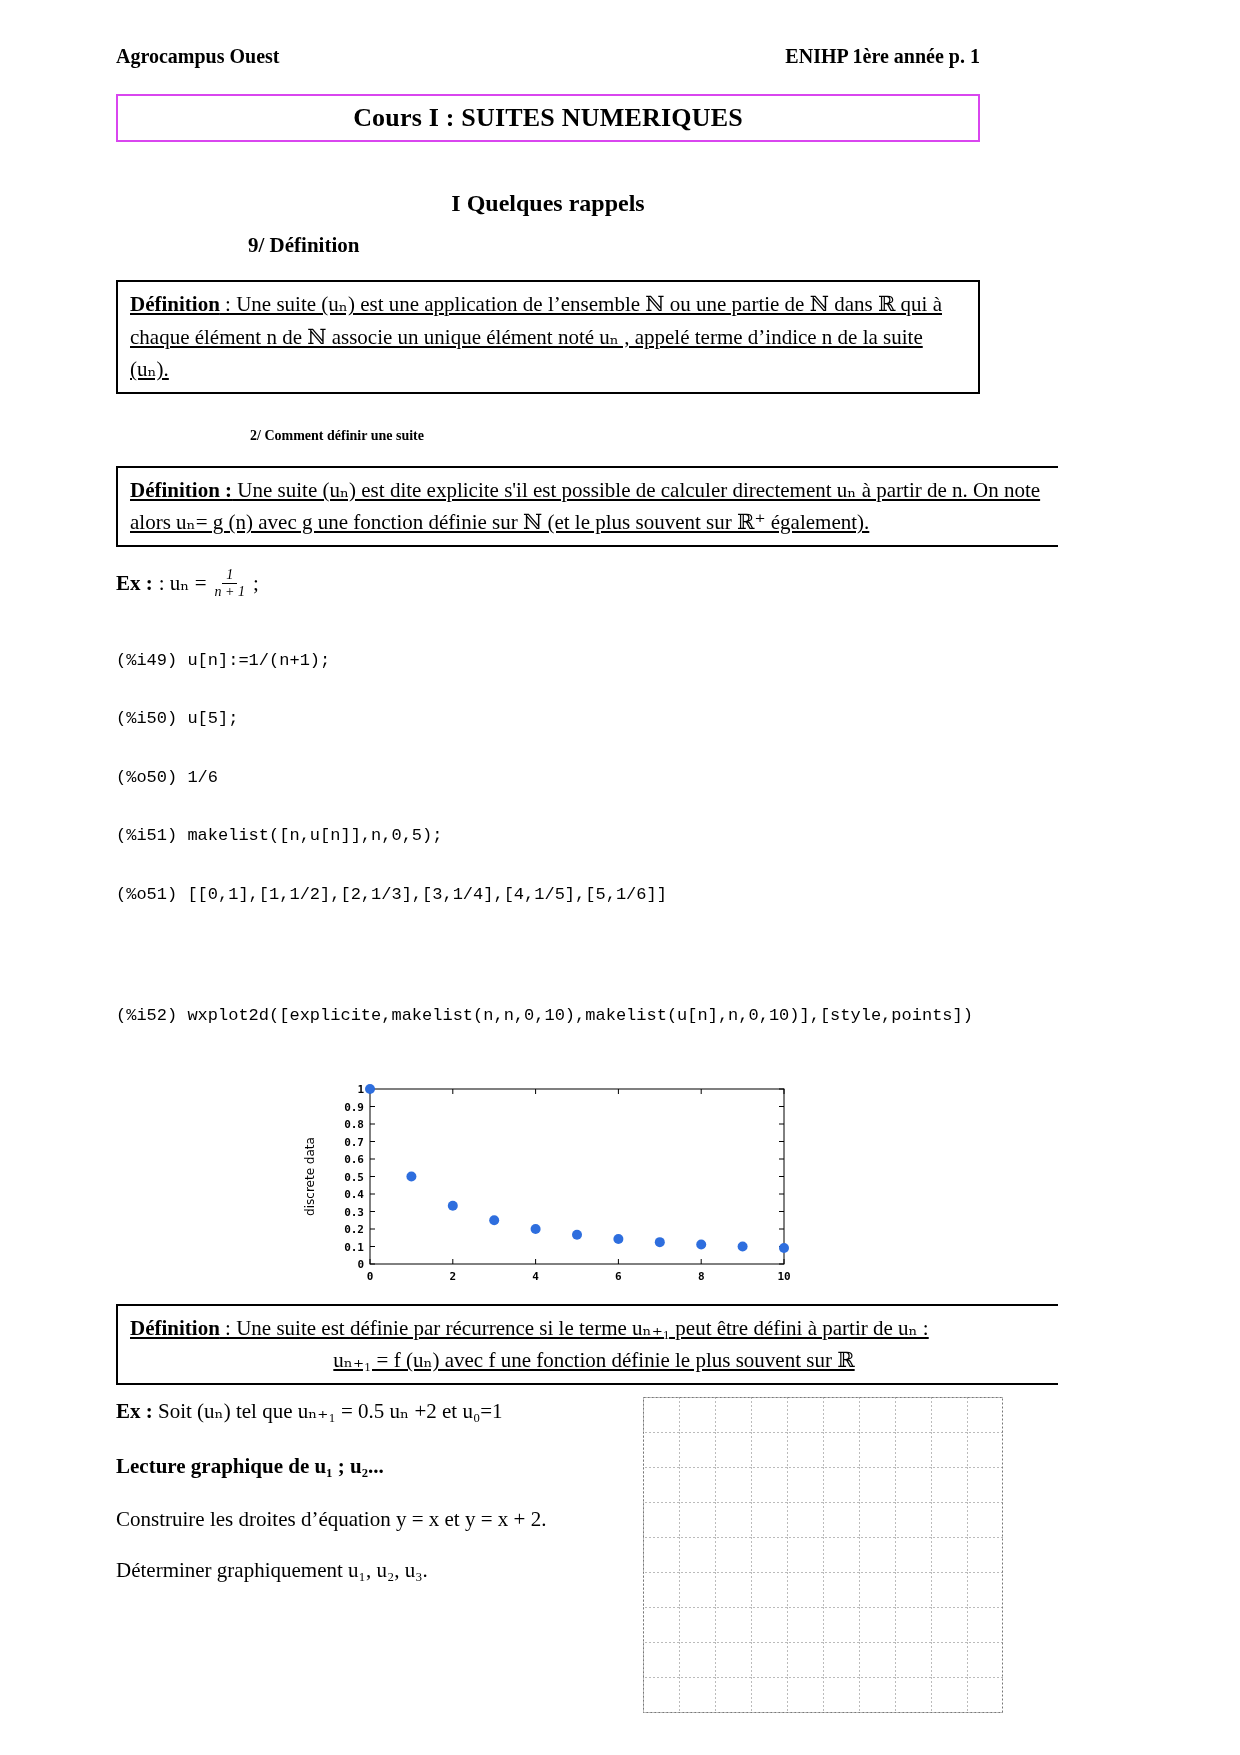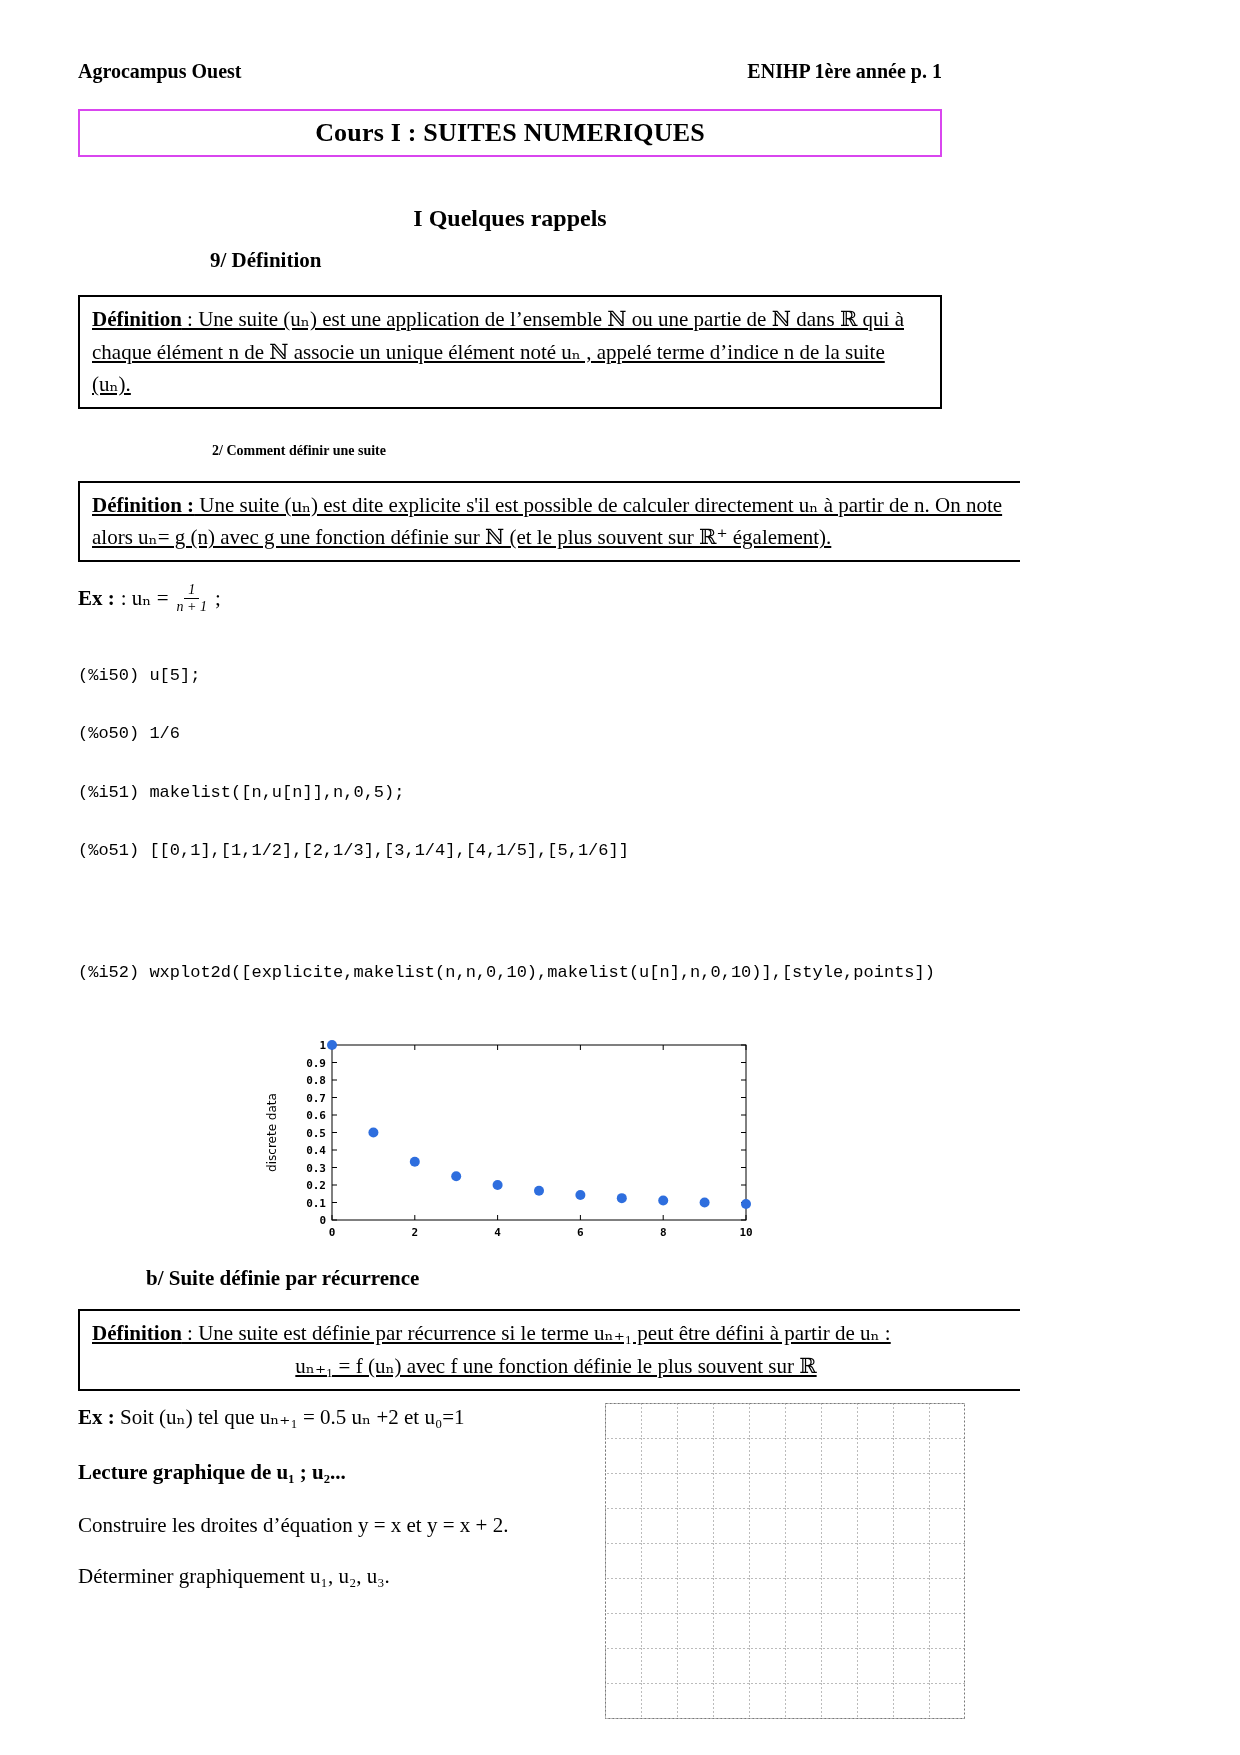--- a/index.html
+++ b/index.html
@@ -1,20 +1,20 @@
 <!DOCTYPE html>
 <html><head>
 <meta charset="utf-8">
 <style>
   * { margin:0; padding:0; box-sizing:border-box; }
   html,body { background:#fff; }
   .page{
     width:1020px; height:1755px; background:#fff; color:#000;
     font-family:"Liberation Serif","DejaVu Serif",serif;
-    padding:60px 78px 0 78px; position:relative; overflow:hidden;
+    padding:45px 78px 0 78px; position:relative; overflow:hidden;margin-left:38px;
   }
   .doc-header{ display:flex; justify-content:space-between; font-weight:bold; font-size:20px; }
   .title-box{
     border:2px solid #d946ef; margin-top:26px; padding:7px 0; text-align:center;
   }
   .title-box h1{ font-size:26px; font-weight:bold; letter-spacing:0.2px; }
   .h-center{ text-align:center; font-size:24px; font-weight:bold; margin-top:48px; }
   .h-sub1{ font-size:21px; font-weight:bold; margin-top:16px; margin-left:132px; }
   .h-sub2{ font-size:14px; font-weight:bold; margin-top:34px; margin-left:134px; }
   .h-sub3{ font-size:21px; font-weight:bold; margin-top:24px; margin-left:68px; }
@@ -81,20 +81,21 @@
     <b>Ex : </b>
       <span>: uₙ = </span>
       <span class="frac">
         <span class="num">1</span>
         <span class="den">n + 1</span>
       </span>
       <span> ;</span>
   </div>
 
   <div class="code-block">
+    <div class="code-line">(%i49) u[n]:=1/(n+1);</div>
     <div class="code-line">(%i50) u[5];</div>
     <div class="code-line">(%o50) 1/6</div>
     <div class="code-line">(%i51) makelist([n,u[n]],n,0,5);</div>
     <div class="code-line">(%o51) [[0,1],[1,1/2],[2,1/3],[3,1/4],[4,1/5],[5,1/6]]</div>
   </div>
 
   <div class="code-block second">
     <div class="code-line">(%i52) wxplot2d([explicite,makelist(n,n,0,10),makelist(u[n],n,0,10)],[style,points])</div>
   </div>
 
@@ -160,21 +161,20 @@
         <circle cx="277" cy="153.775" r="5" fill="#2e6ede"></circle>
         <circle cx="318.4" cy="157.975" r="5" fill="#2e6ede"></circle>
         <circle cx="359.79999999999995" cy="161.125" r="5" fill="#2e6ede"></circle>
         <circle cx="401.20000000000005" cy="163.575" r="5" fill="#2e6ede"></circle>
         <circle cx="442.6" cy="165.5" r="5" fill="#2e6ede"></circle>
         <circle cx="484" cy="167.07500000000002" r="5" fill="#2e6ede"></circle>
         <text x="14" y="95.5" class="ylabel" transform="rotate(-90 14 95.5)" text-anchor="middle">discrete data</text>
       </svg>
   </div>
 
-  <h3 class="h-sub3">b/ Suite définie par récurrence</h3>
 
   <div class="def-box narrow" style="margin-top:18px">
     <p><b>Définition</b><span> : Une suite est définie par récurrence si le terme uₙ₊₁ peut être défini à partir de uₙ :</span></p>
     <p class="centered">uₙ₊₁ = f (uₙ) avec f une fonction définie le plus souvent sur ℝ</p>
   </div>
 
   <div class="bottom-section">
     <p class="p-ex2"><b>Ex : </b><span>Soit (uₙ) tel que uₙ₊₁ = 0.5 uₙ +2 et u₀=1</span></p>
     <p class="p-lecture">Lecture graphique de u₁ ; u₂...</p>
     <p class="p-construire">Construire les droites d’équation y = x et y = x + 2.</p>

